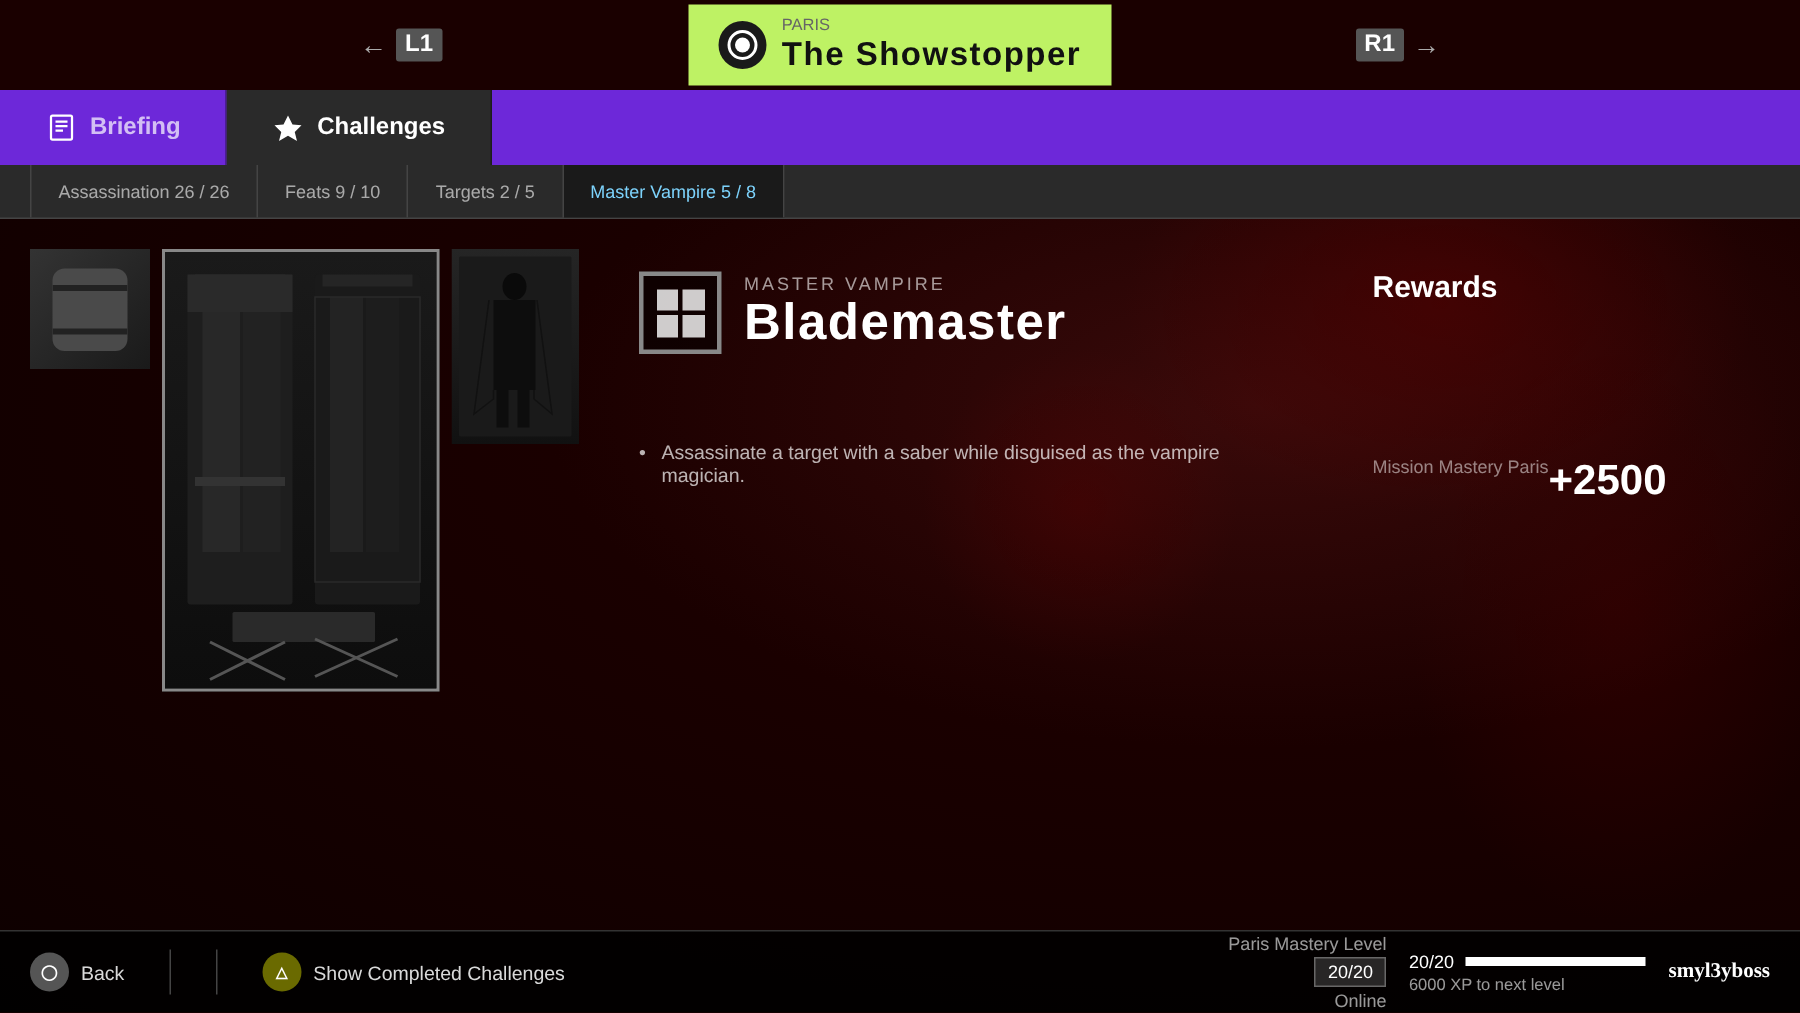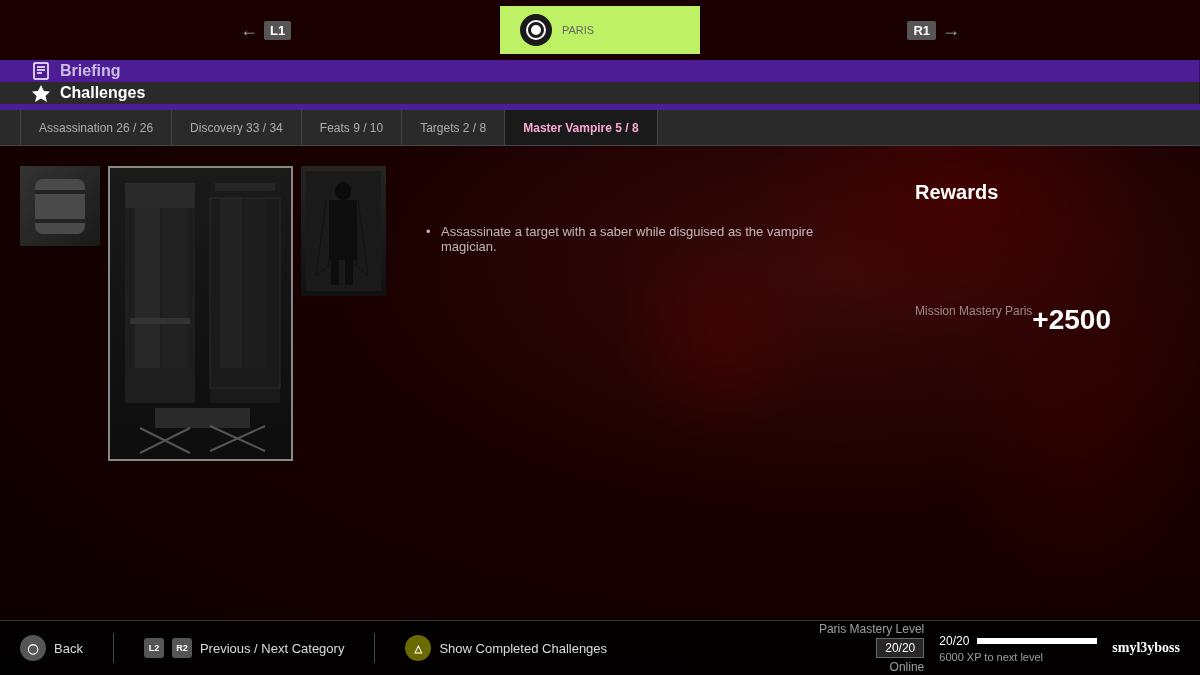--- a/index.html
+++ b/index.html
@@ -112,31 +112,30 @@
       cursor: pointer;
     }
     .nav-arrow-left { left: 240px; }
     .nav-arrow-right { right: 240px; }
 
     .nav-btn {
       background: #555;
       color: #fff;
       border: none;
       padding: 2px 6px;
-      font-size: 13px;
+      font-size: 16px;
       font-weight: bold;
       border-radius: 2px;
     }
 
     
     .tabs-bar {
-      background: #4c1d95;
+      background: #6d28d9;
       display: flex;
       height: 50px;
-      flex-direction: column;
     }
 
     .tab {
       display: flex;
       align-items: center;
       gap: 8px;
       padding: 0 30px;
       cursor: pointer;
       font-size: 16px;
       font-weight: bold;
@@ -175,23 +174,23 @@
       cursor: pointer;
       height: 100%;
       display: flex;
       align-items: center;
       border-right: 1px solid #444;
     }
 
     .category-item:first-child { border-left: 1px solid #444; }
 
     .category-item.active {
-      color: #f9a8d4;
+      color: #7dd3fc;
       background: #1a1a1a;
-      font-weight: bold;
+      font-weight: normal;
     }
 
     
     .main-content {
       position: relative;
       z-index: 5;
       display: flex;
       height: calc(675px - 60px - 50px - 36px - 55px);
       padding: 20px;
       gap: 20px;
@@ -542,20 +541,21 @@
       <span>←</span>
       <span class="nav-btn">L1</span>
     </div>
 
     <div class="mission-title-popup">
       <div class="mission-icon">
         <div class="mission-icon-inner"></div>
       </div>
       <div class="mission-text">
         <span class="mission-subtitle">Paris</span>
+        <span class="mission-name">The Showstopper</span>
       </div>
     </div>
 
     <div class="nav-arrow nav-arrow-right">
       <span class="nav-btn">R1</span>
       <span>→</span>
     </div>
   </div>
 
   <div class="tabs-bar">
@@ -578,27 +578,24 @@
       </div>
       <span>Challenges</span>
     </div>
   </div>
 
   <div class="category-bar">
     <div class="category-item">
       <span>Assassination 26 / 26</span>
     </div>
     <div class="category-item">
-      <span>Discovery 33 / 34</span>
+      <span>Feats 9 / 10</span>
     </div>
     <div class="category-item">
-      <span>Feats 9 / 10</span>
-    </div>
-    <div class="category-item">
-      <span>Targets 2 / 8</span>
+      <span>Targets 2 / 5</span>
     </div>
     <div class="category-item active">
       <span>Master Vampire 5 / 8</span>
     </div>
   </div>
 </div>
 
 <div class="main-content">
 
   <div class="image-gallery">
@@ -658,20 +655,34 @@
           <path d="M25,34 L15,110 L28,100 L28,94 M57,34 L67,110 L55,100 L55,94" stroke="#111" stroke-width="1" fill="none"></path>
 
           <rect x="30" y="94" width="8" height="25" fill="#0d0d0d"></rect>
           <rect x="44" y="94" width="8" height="25" fill="#0d0d0d"></rect>
         </svg>
       </div>
     </div>
   </div>
 
   <div class="challenge-details">
+    <div class="challenge-header">
+      <div class="challenge-badge">
+        <div class="badge-grid">
+          <div class="badge-cell"></div>
+          <div class="badge-cell"></div>
+          <div class="badge-cell"></div>
+          <div class="badge-cell"></div>
+        </div>
+      </div>
+      <div class="challenge-title-group">
+        <span class="challenge-category-label">Master Vampire</span>
+        <span class="challenge-title">Blademaster</span>
+      </div>
+    </div>
 
     <ul class="challenge-description">
       <li>Assassinate a target with a saber while disguised as the vampire magician.</li>
     </ul>
   </div>
 
   <div class="rewards-panel">
     <div class="rewards-title">Rewards</div>
     <div class="reward-item">
       <span class="reward-source">Mission Mastery Paris</span>
@@ -683,29 +694,20 @@
 <div class="footer">
   <div class="footer-btn-group">
     <div class="footer-btn">
       <span>◯</span>
     </div>
     <span class="footer-label">Back</span>
   </div>
 
   <div class="footer-separator"></div>
 
-  <div class="footer-btn-group">
-    <div class="footer-btn small">
-      <span>L2</span>
-    </div>
-    <div class="footer-btn small">
-      <span>R2</span>
-    </div>
-    <span class="footer-label">Previous / Next Category</span>
-  </div>
 
   <div class="footer-separator"></div>
 
   <div class="footer-btn-group">
     <div class="footer-btn" style="background:#6a6a00;color:#fff;">
       <span>△</span>
     </div>
     <span class="footer-label">Show Completed Challenges</span>
   </div>
 

